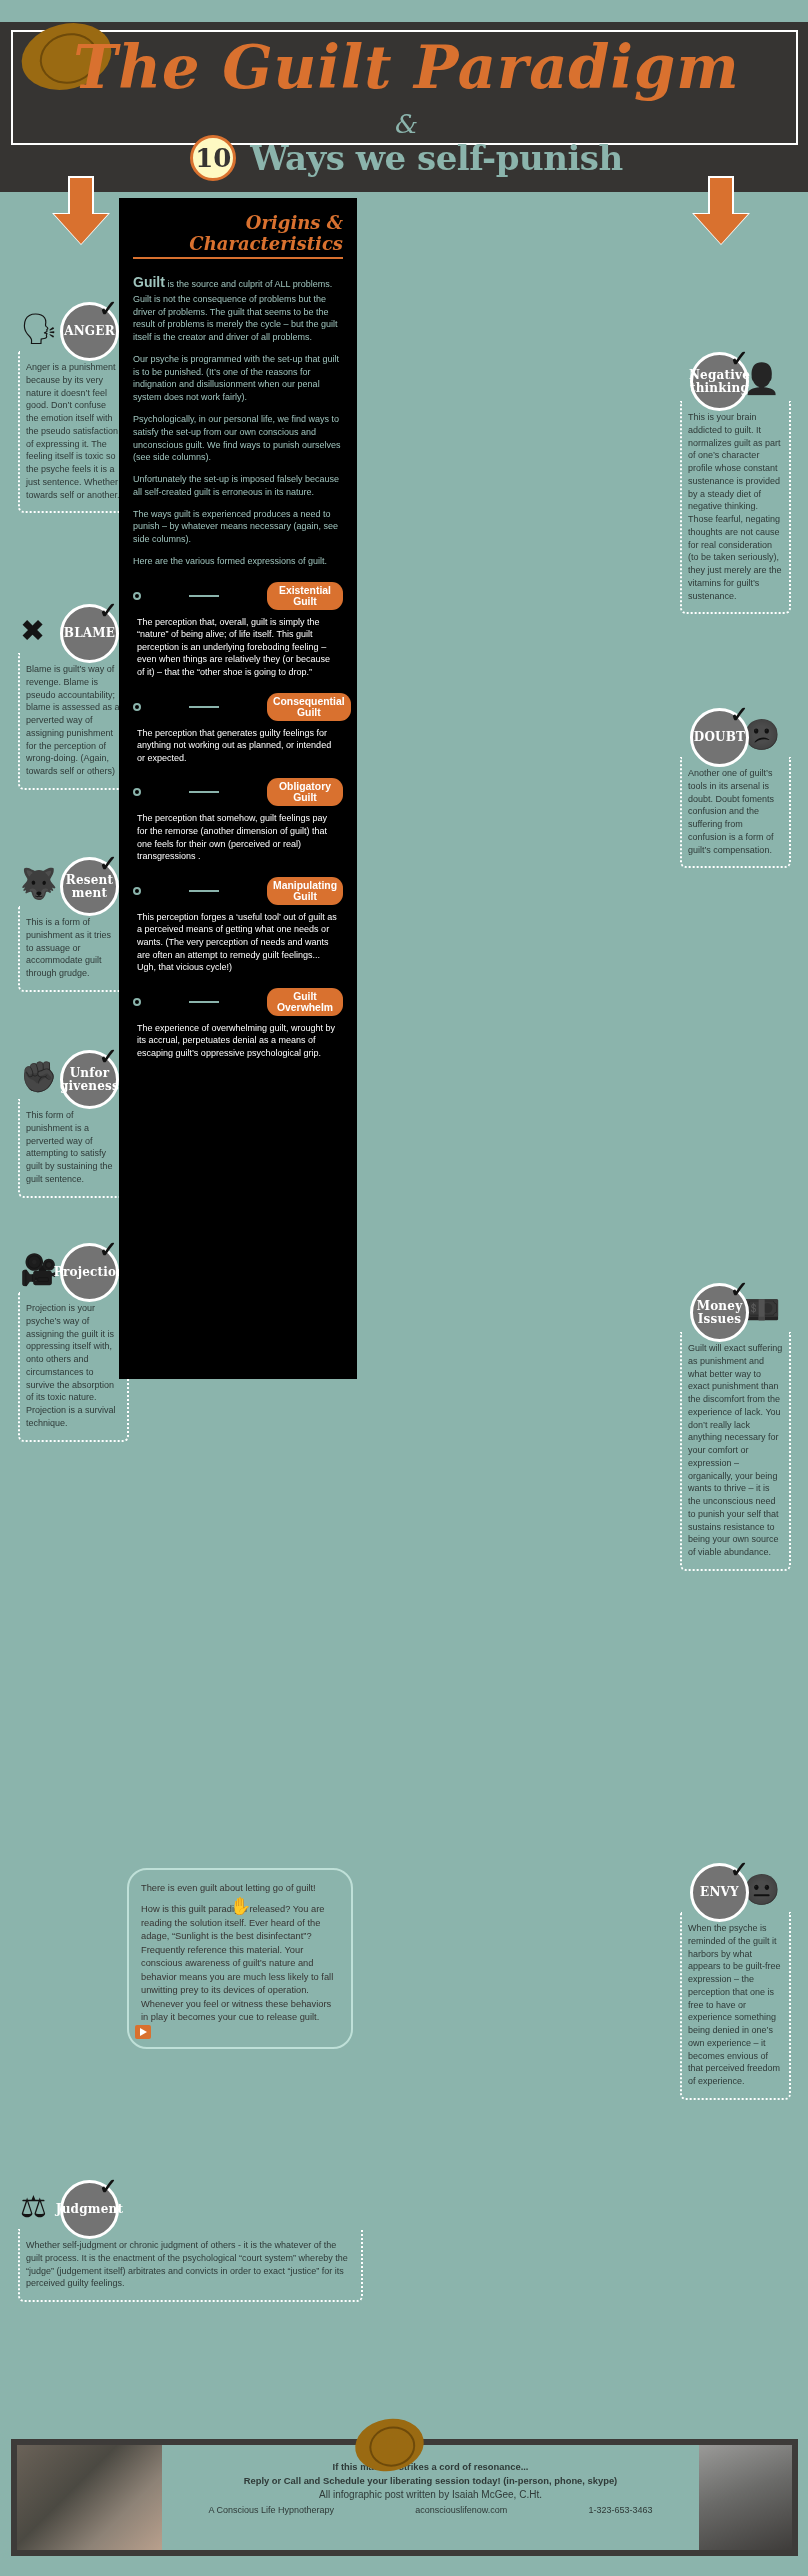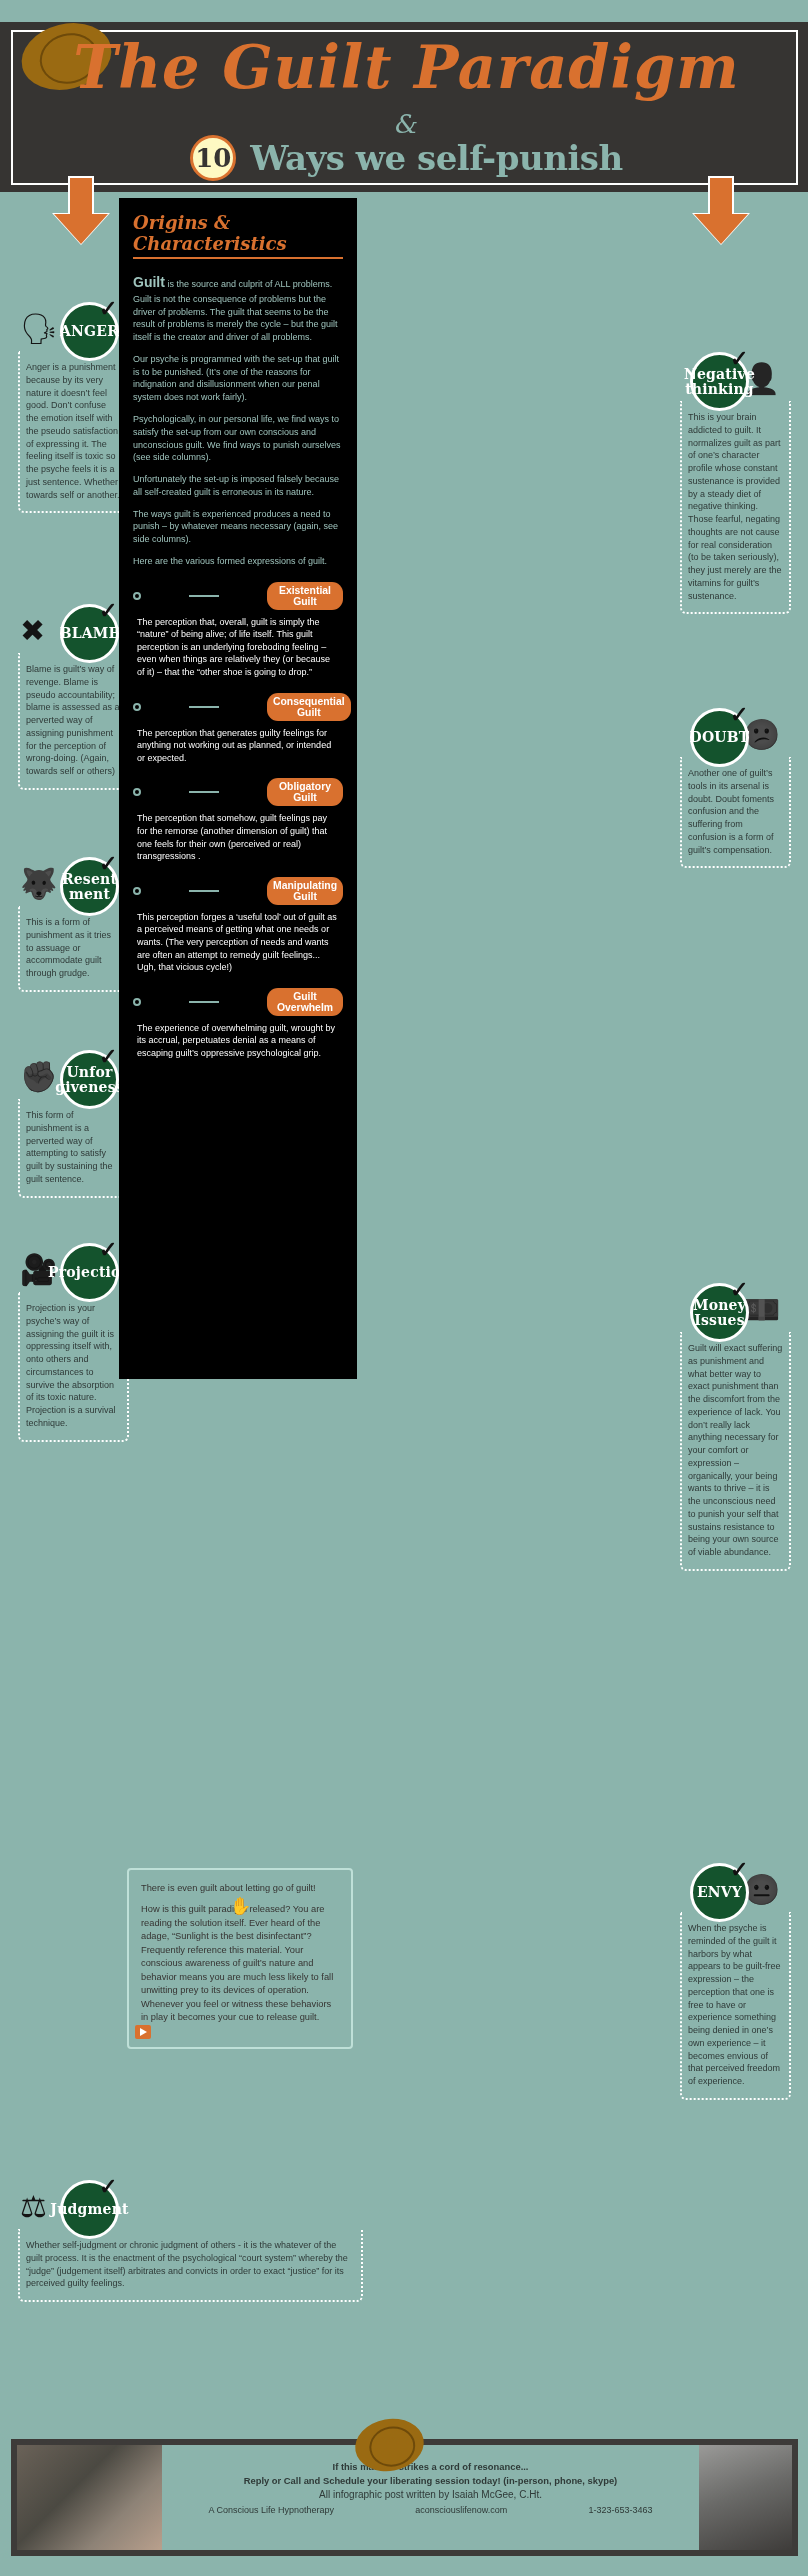--- a/index.html
+++ b/index.html
@@ -16,21 +16,21 @@
   
   #header-band {
     position: absolute;
     left: 0; top: 22px;
     width: 808px; height: 170px;
     background: #363432;
   }
   #header-inner {
     position: absolute;
     left: 11px; top: 8px;
-    width: 787px; height: 155px;
+    width: 787px; height: 115px;
     border: 2px solid #ffffff;
   }
   #brand-seal {
     position: absolute;
     left: 8px; top: -8px;
     width: 91px; height: 65px;
     border-radius: 50%;
     background: #9a6a12;
     transform: rotate(-14deg);
     overflow: hidden;
@@ -139,21 +139,21 @@
     background: #000000;
     padding: 14px 14px 18px 14px;
     z-index: 3;
   }
   #origins-title {
     font-family: "DejaVu Serif", serif;
     font-style: italic;
     font-weight: bold;
     font-size: 18px;
     color: #d9712f;
-    text-align: left;
+    text-align: right;
     border-bottom: 2px solid #d9712f;
     padding-bottom: 3px;
     margin-bottom: 14px;
   }
   .center-para {
     font-size: 9px;
     line-height: 1.42;
     color: #9fc4bd;
     margin-bottom: 9px;
   }
@@ -201,21 +201,21 @@
     margin: 0 4px 4px 4px;
   }
 
   
   #release-box {
     position: absolute;
     left: 127px; top: 1868px;
     width: 226px;
     background: #8bb4ac;
     border: 2px solid #bfe0d8;
-    border-radius: 4px;
+    border-radius: 20px;
     padding: 12px 12px 14px 12px;
     z-index: 4;
   }
   #release-box p {
     font-size: 9.3px;
     line-height: 1.45;
     color: #363432;
     margin-bottom: 8px;
   }
   #hand-icon {
@@ -251,29 +251,29 @@
   .side-card.right { left: 680px; }
 
   .badge-wrap {
     position: relative;
     height: 59px;
   }
   .badge {
     position: absolute;
     width: 59px; height: 59px;
     border-radius: 50%;
-    background: #14532d;
+    background: #737373;
     border: 3px solid #ffffff;
     display: flex;
     align-items: center;
     justify-content: center;
     text-align: center;
     font-family: "DejaVu Serif", serif;
     font-weight: bold;
-    font-size: 14px;
+    font-size: 12px;
     color: #ffffff;
     line-height: 1.05;
     letter-spacing: 0.2px;
     z-index: 3;
   }
   .side-card.left  .badge { left: 42px; top: 0; }
   .side-card.right .badge { left: 10px; top: 0; }
 
   .badge-check {
     position: absolute;

